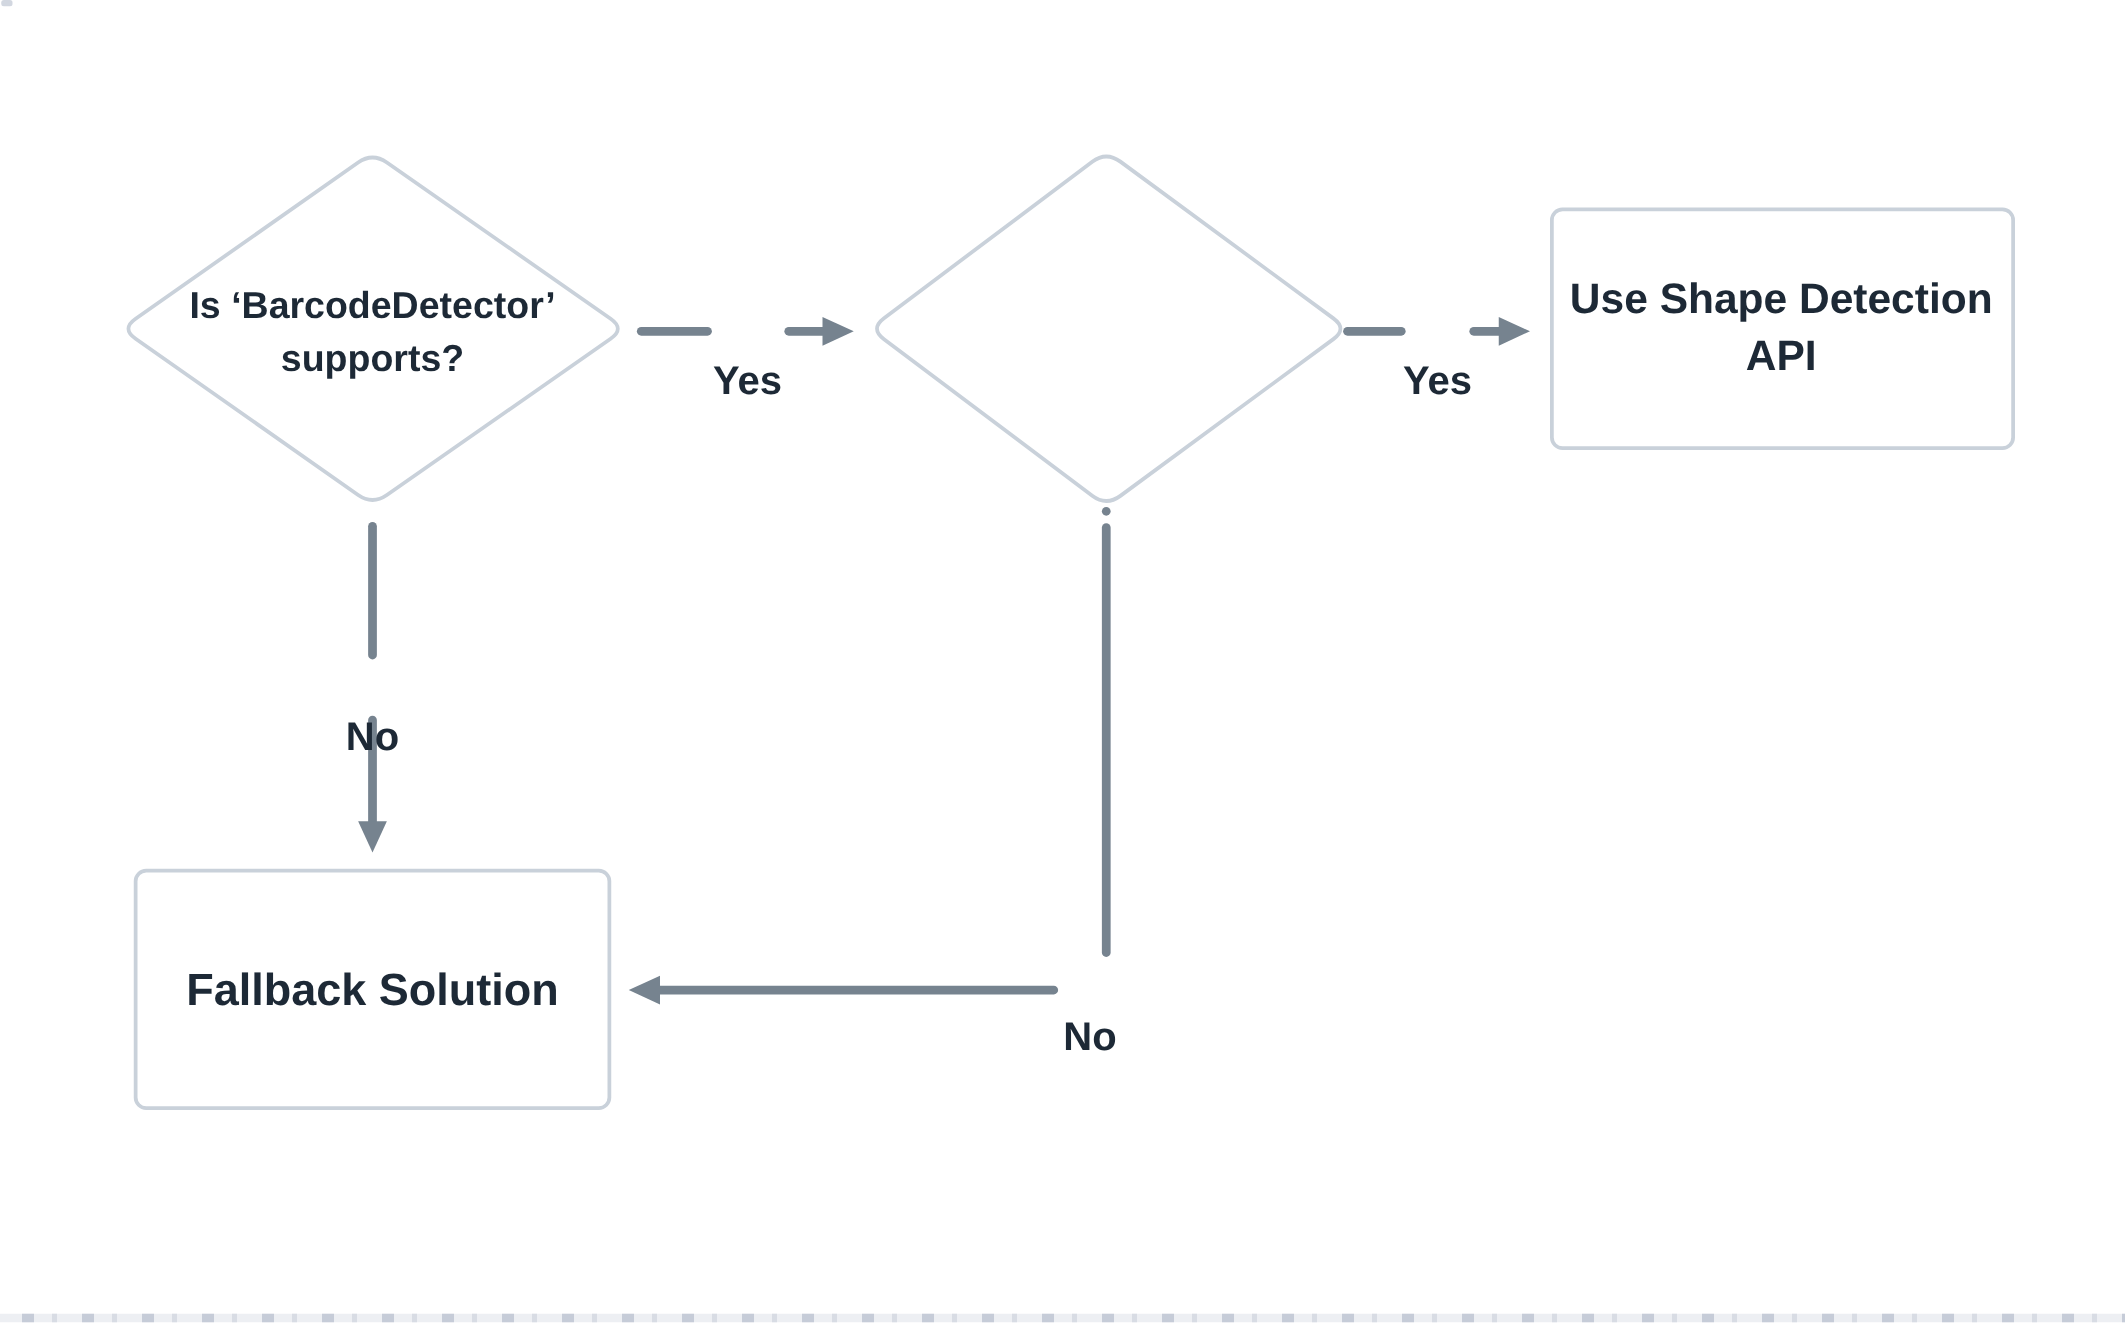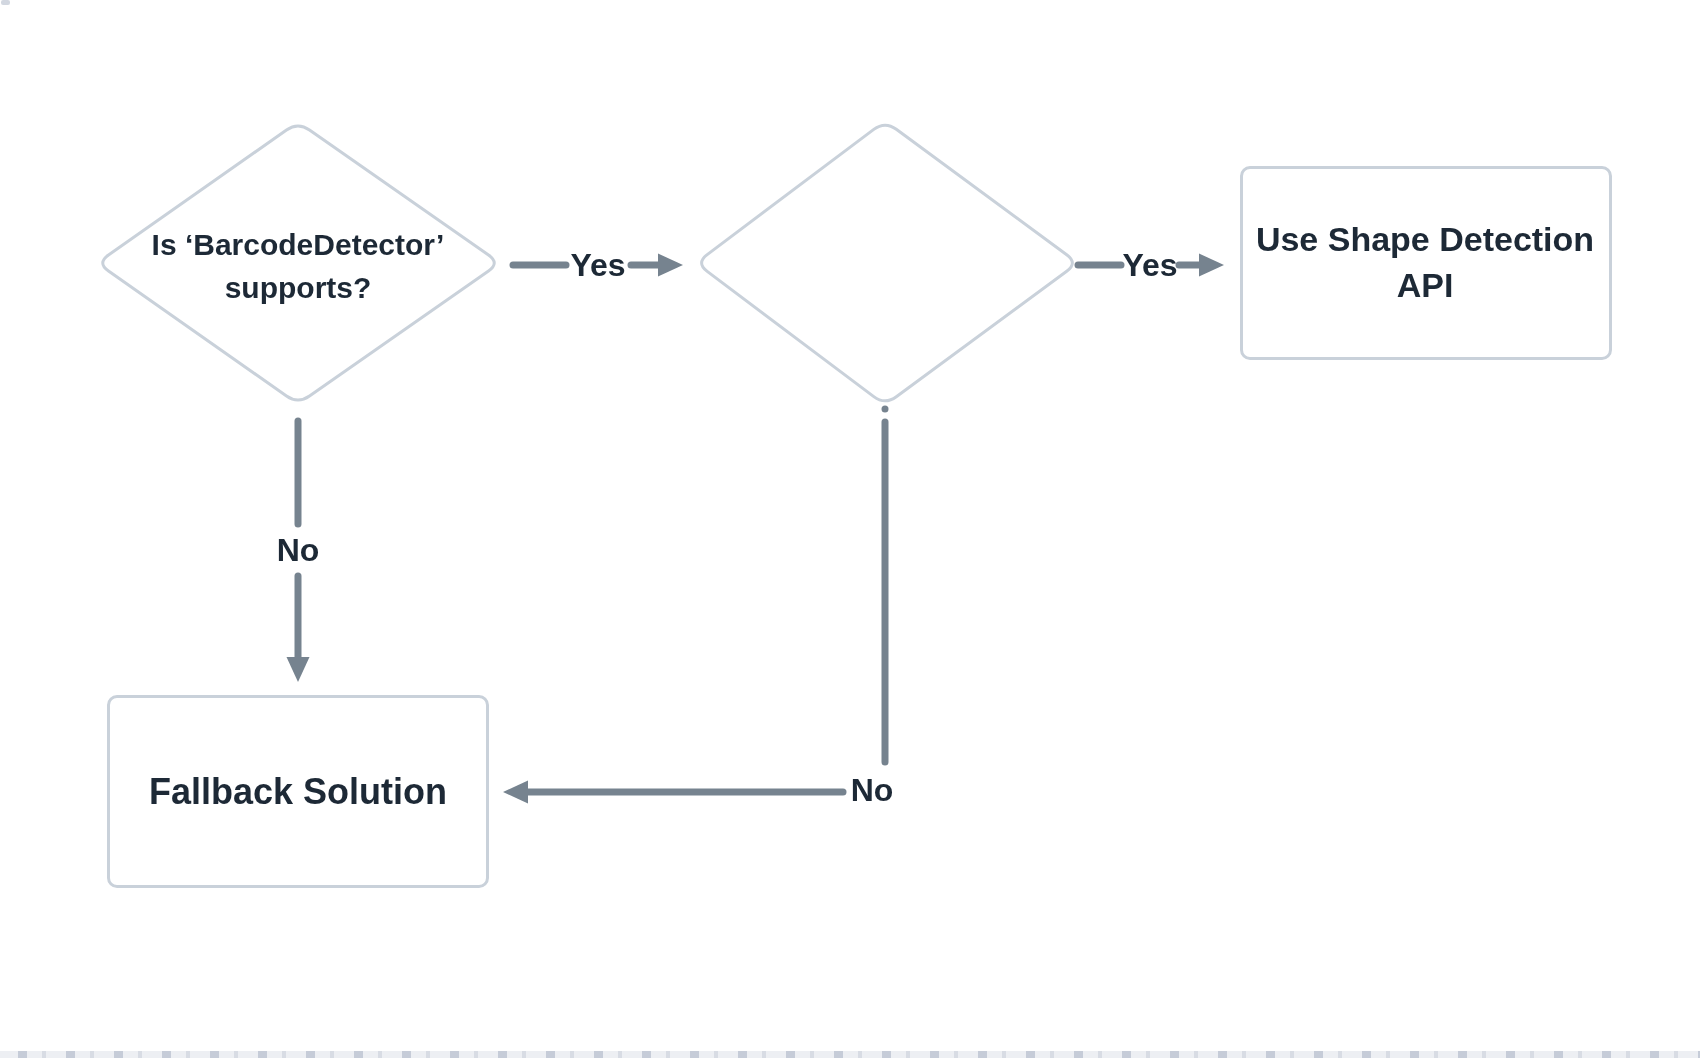--- a/index.html
+++ b/index.html
@@ -42,21 +42,21 @@
     position: absolute;
     transform: translate(-50%, -50%);
     color: #1d2936;
     text-align: center;
     white-space: nowrap;
     font-weight: 600;
   }
   .diamond-text  { font-size: 30px; line-height: 43px; }
   .box-text      { font-size: 34px; line-height: 46px; }
   .box-text-lg   { font-size: 36px; line-height: 46px; }
-  .edge-label    { font-size: 32px; line-height: 36px; font-weight: 600; }
+  .edge-label    { font-size: 32px; line-height: 36px; font-weight: 600; margin-top: 39px; }
 
   .lbl-d1   { left: 298px;  top: 266px; }
   .lbl-d2   { left: 886px;  top: 265px; }
   .lbl-b1   { left: 1425px; top: 262px; }
   .lbl-b2   { left: 298px;  top: 792px; }
 
   .lbl-yes1 { left: 598px;  top: 265px; }
   .lbl-yes2 { left: 1150px; top: 265px; }
   .lbl-no1  { left: 298px;  top: 550px; }
   .lbl-no2  { left: 872px;  top: 790px; }

